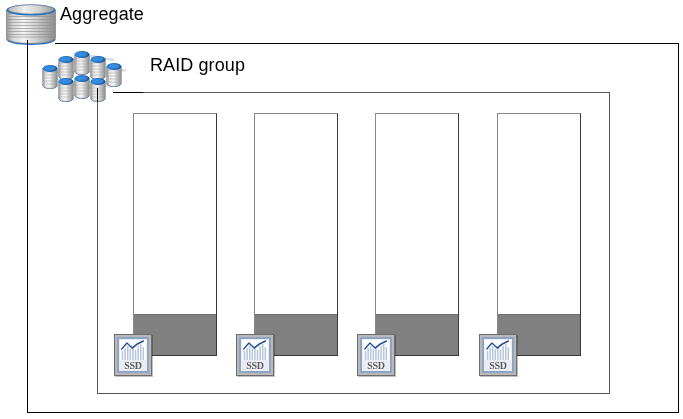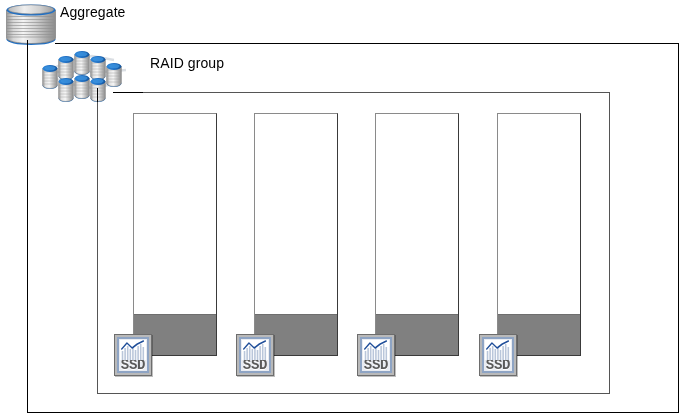--- a/index.html
+++ b/index.html
@@ -15,21 +15,21 @@
     background:#ffffff;
     overflow:hidden;
   }
 
   
   .abs{position:absolute;}
 
   
   .label{
     position:absolute;
-    font-size:14px;
+    font-size:18px;
     color:#000000;
     white-space:nowrap;
     letter-spacing:0.1px;
     line-height:1;
   }
 
   
   .line-h{position:absolute;background:#000000;height:1px;}
   .line-v{position:absolute;background:#000000;width:1px;}
 
@@ -79,23 +79,23 @@
   }
   .ssd-chart{
     position:relative;
     flex:1 1 auto;
     margin:1px 1px 0 1px;
     overflow:hidden;
   }
   .ssd-text{
     flex:0 0 auto;
     text-align:center;
-    font-family:Liberation Mono, monospace;
+    font-family:Liberation Serif, serif;
     font-weight:bold;
-    font-size:14px;
+    font-size:10px;
     line-height:11px;
     color:#5a5a5a;
     letter-spacing:-0.2px;
     text-shadow:0 1px 0 #ffffff;
   }
 
   
   .cyl-big{position:absolute;}
 </style>
 </head>

